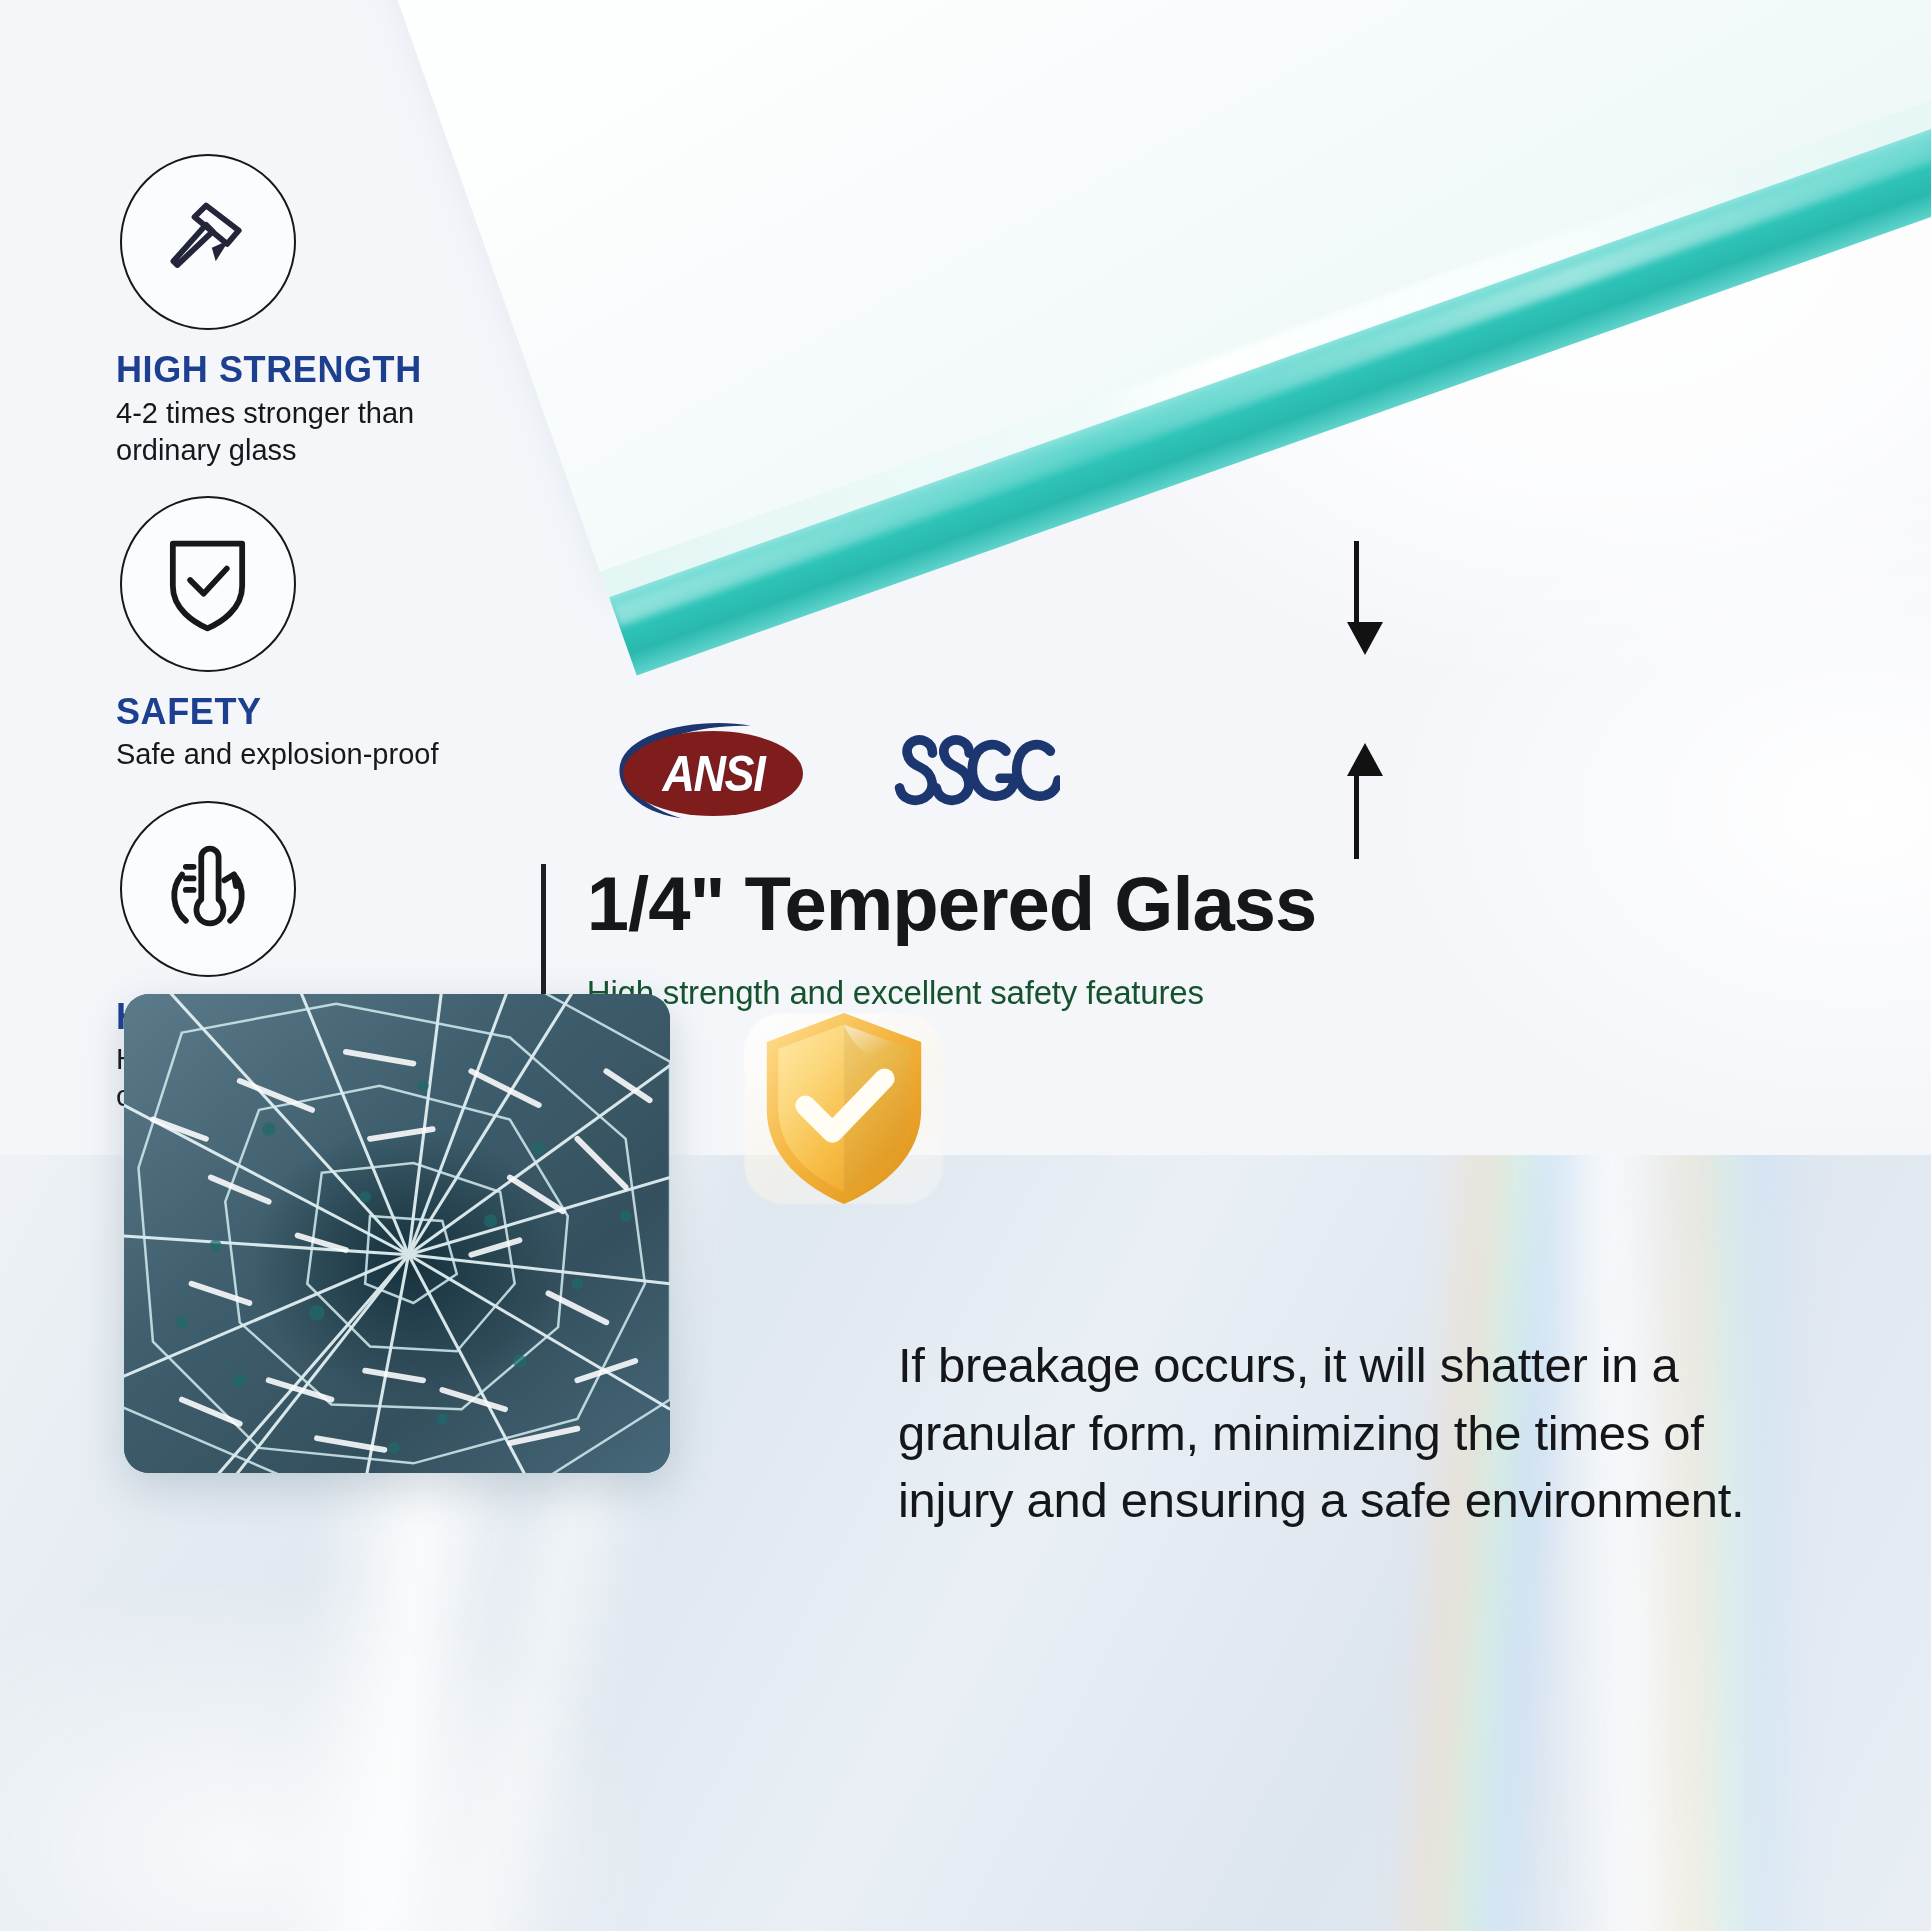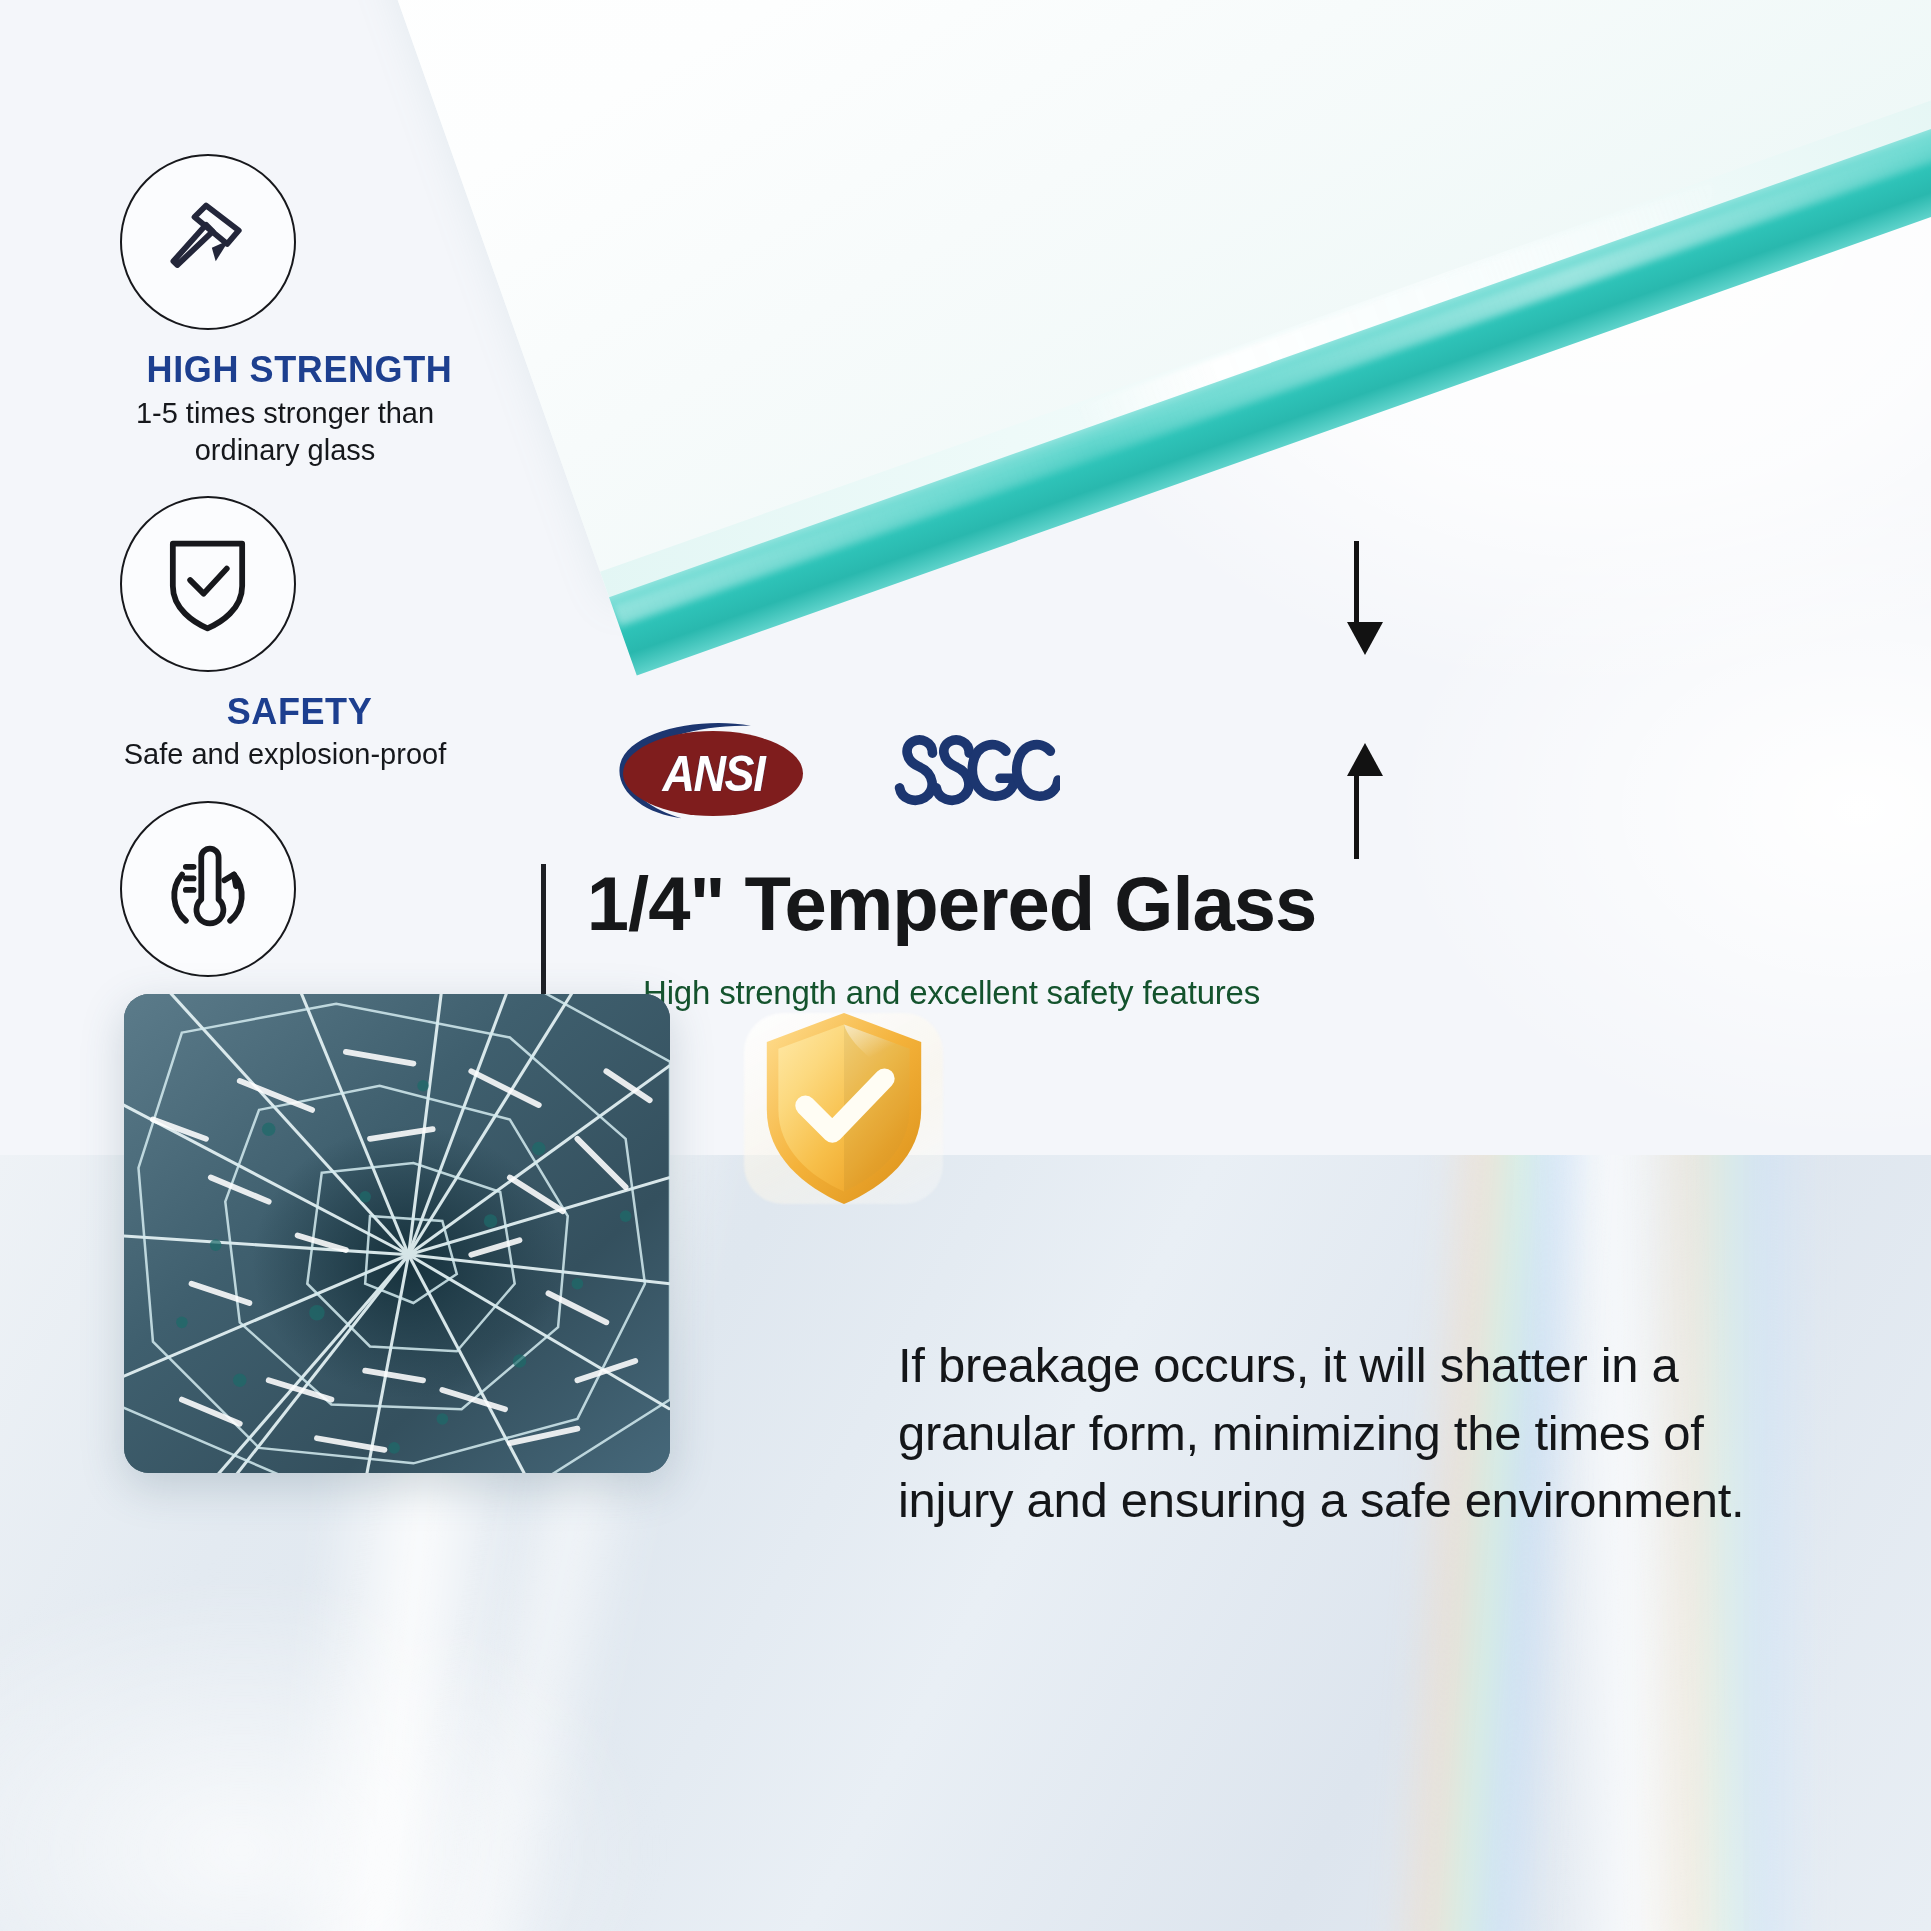--- a/index.html
+++ b/index.html
@@ -7,21 +7,21 @@
     width:1931px;height:1931px;
     font-family:"Liberation Sans", sans-serif;
     background:#f4f6fa;
     overflow:hidden;
   }
   .page{position:relative;width:1931px;height:1931px;overflow:hidden;}
 
   
   .top-panel{
     position:absolute;left:0;top:0;width:1931px;height:1155px;
-    background:#f4f6fa;overflow:hidden;text-align:center;
+    background:#f4f6fa;overflow:hidden;
   }
   
   .top-wash{
     position:absolute;right:0;top:0;width:1448px;height:1155px;
     background:
       radial-gradient(ellipse 869px 676px at 78% 18%, #ffffff 0%, rgba(255,255,255,.75) 42%, rgba(255,255,255,0) 72%),
       radial-gradient(ellipse 676px 483px at 95% 70%, #ffffff 0%, rgba(255,255,255,0) 70%);
   }
 
   
@@ -256,21 +256,21 @@
 
       <div class="feature">
         <div class="f-circle">
           <svg width="100" height="100" viewBox="0 0 104 104" fill="none" stroke="#23263a" stroke-width="6" stroke-linejoin="round" stroke-linecap="round">
             <path d="M38 26 L50 14 L84 40 L72 54 Z"></path>
             <path d="M20 76 L16 72 L50 34 L57 41 Z"></path>
             <path d="M56 58 L74 50 L60 72 Z" fill="#23263a" stroke="none"></path>
           </svg>
         </div>
         <div class="f-title">HIGH STRENGTH</div>
-        <div class="f-desc">1-5 times stronger than ordinary glass</div>
+        <div class="f-desc">4-2 times stronger than ordinary glass</div>
       </div>
 
       <div class="feature">
         <div class="f-circle">
           <svg width="97" height="104" viewBox="0 0 100 108" fill="none" stroke="#17181c" stroke-width="6" stroke-linejoin="round" stroke-linecap="round">
             <path d="M14 12 H86 V56 C86 80 64 94 50 100 C36 94 14 80 14 56 Z"></path>
             <path d="M32 50 L46 64 L70 38"></path>
           </svg>
         </div>
         <div class="f-title">SAFETY</div>

